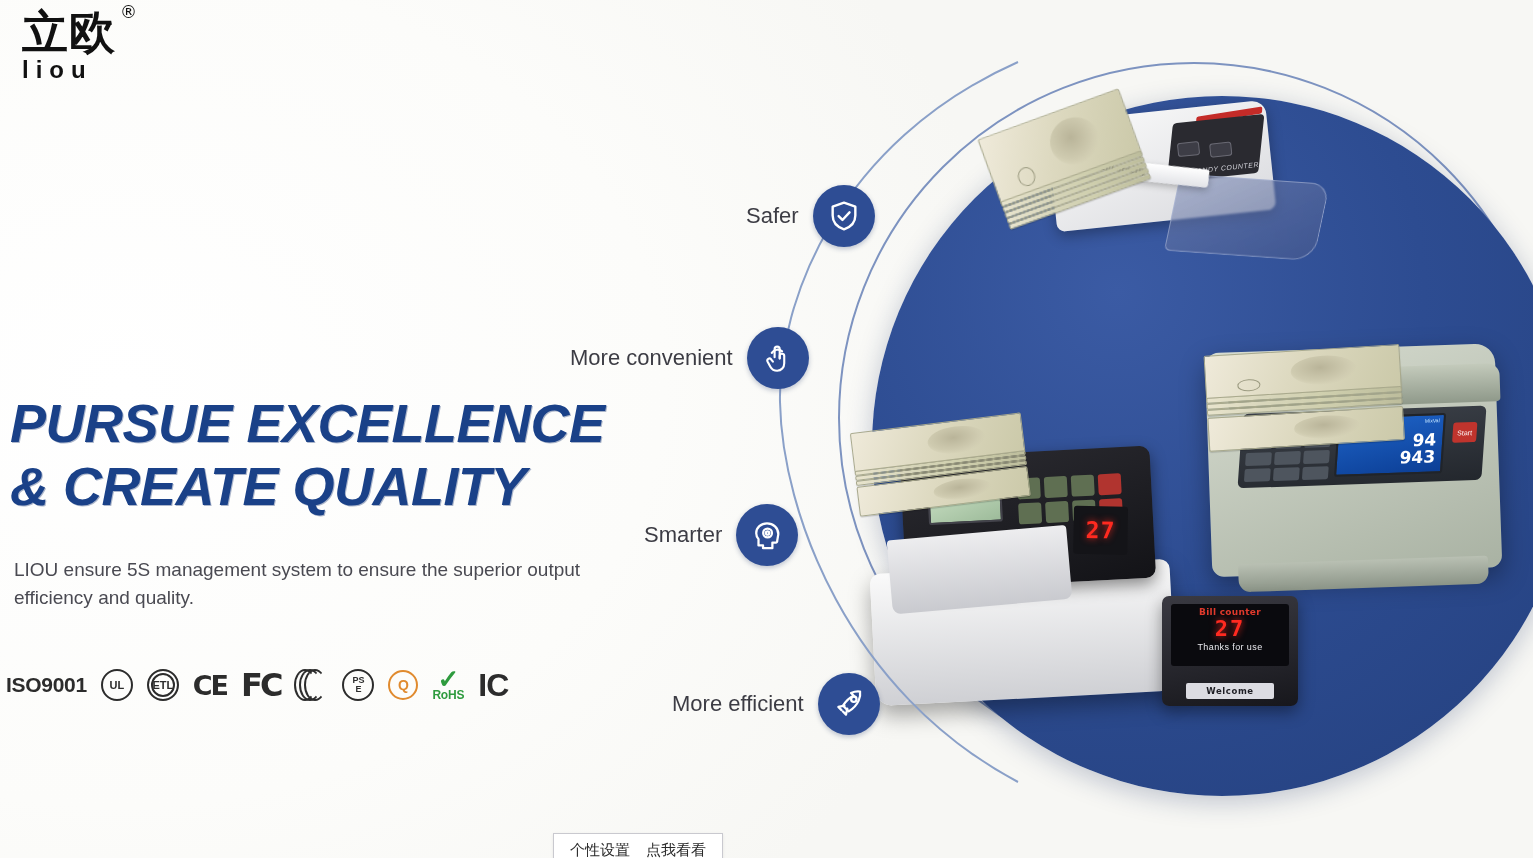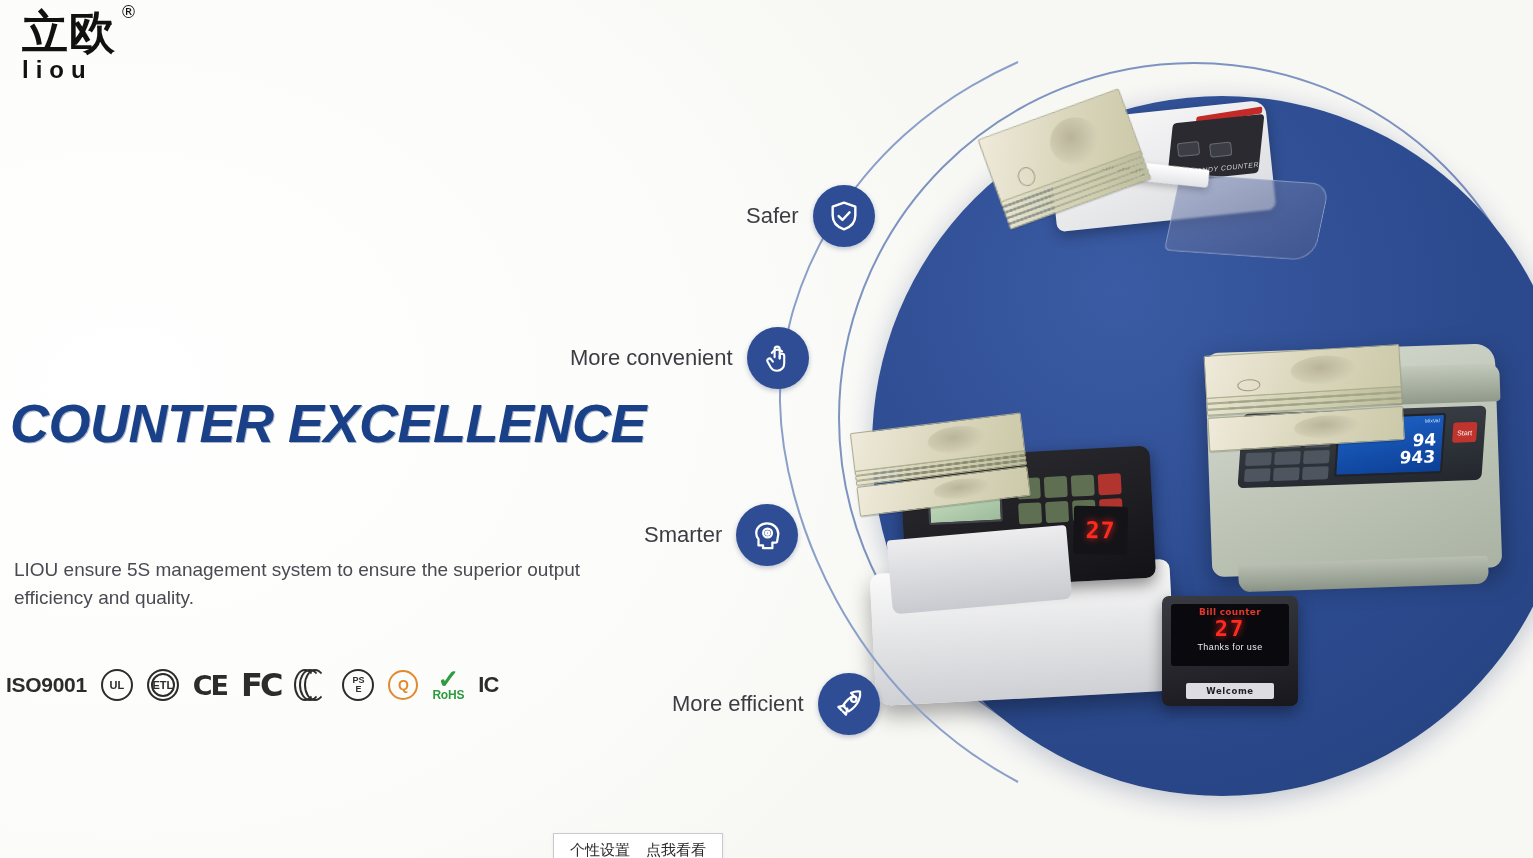--- a/index.html
+++ b/index.html
@@ -50,21 +50,21 @@
   .cert-pse { width:32px; height:32px; border:2.2px solid #2c2c2c; border-radius:50%;
               display:flex; flex-direction:column; align-items:center; justify-content:center;
               font-size:9px; font-weight:700; line-height:1.0; }
   .cert-q { width:30px; height:30px; border-radius:50%; border:2.4px solid #e08a2e; position:relative;
             display:flex; align-items:center; justify-content:center; color:#e08a2e; font-size:14px; font-weight:700; }
   .cert-rohs { display:flex; flex-direction:column; align-items:center; line-height:1; }
   .cert-rohs .tick { color:#2e9b3e; font-size:26px; font-weight:700; line-height:.8; }
   .cert-rohs .lbl { color:#2e9b3e; font-size:12px; font-weight:700; letter-spacing:-.2px; }
   .cert-ce { font-size:27px; font-weight:700; letter-spacing:-2px; font-family:"DejaVu Sans", sans-serif; }
   .cert-fc { font-size:32px; font-weight:700; letter-spacing:-3px; font-family:"DejaVu Sans", sans-serif; }
-  .cert-ic { font-size:22px; font-weight:700; letter-spacing:-1px; }
+  .cert-ic { font-size:32px; font-weight:700; letter-spacing:-1px; }
 
   
   .feature { position:absolute; display:flex; align-items:center; }
   .feature-label { font-size:22px; color:#3c3c44; white-space:nowrap; margin-right:14px; }
   .feature-badge {
     width:62px; height:62px; border-radius:50%;
     background:#2e4d94;
     display:flex; align-items:center; justify-content:center;
     box-shadow:0 2px 5px rgba(30,50,100,.28);
     flex:0 0 auto;
@@ -177,21 +177,22 @@
 
   <div id="logo">
     <div class="logo-cn">
       <span>立欧</span>
       <span class="logo-reg">®</span>
     </div>
     <div class="logo-en">liou</div>
   </div>
 
   <div id="headline">
-    <div class="hl-line">COUNTER EXCELLENCE</div>
+    <div class="hl-line">PURSUE EXCELLENCE</div>
+    <div class="hl-line">&amp; CREATE QUALITY</div>
   </div>
   <div id="subcopy">LIOU ensure 5S management system to ensure the superior output efficiency and quality.</div>
 
   <div id="certs">
     <div class="cert">
       <span class="cert-text">ISO9001</span>
     </div>
     <div class="cert">
       <span class="cert-ring">UL</span>
     </div>

